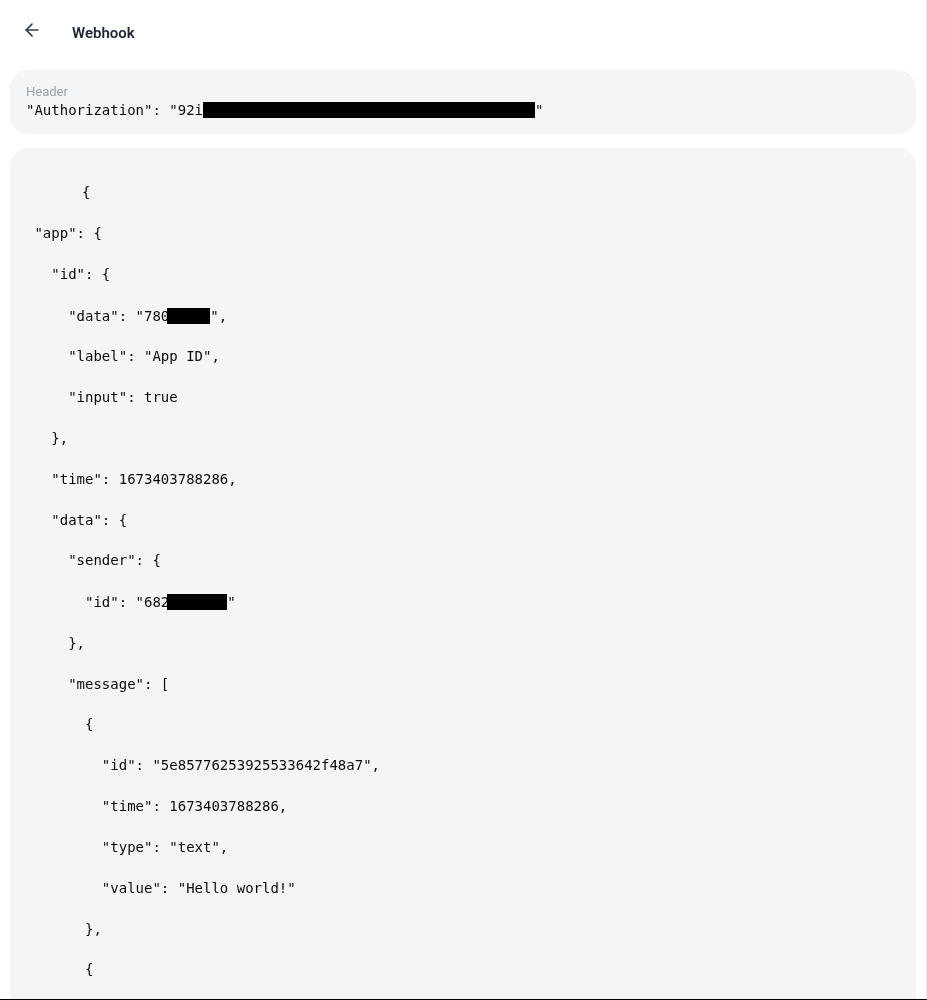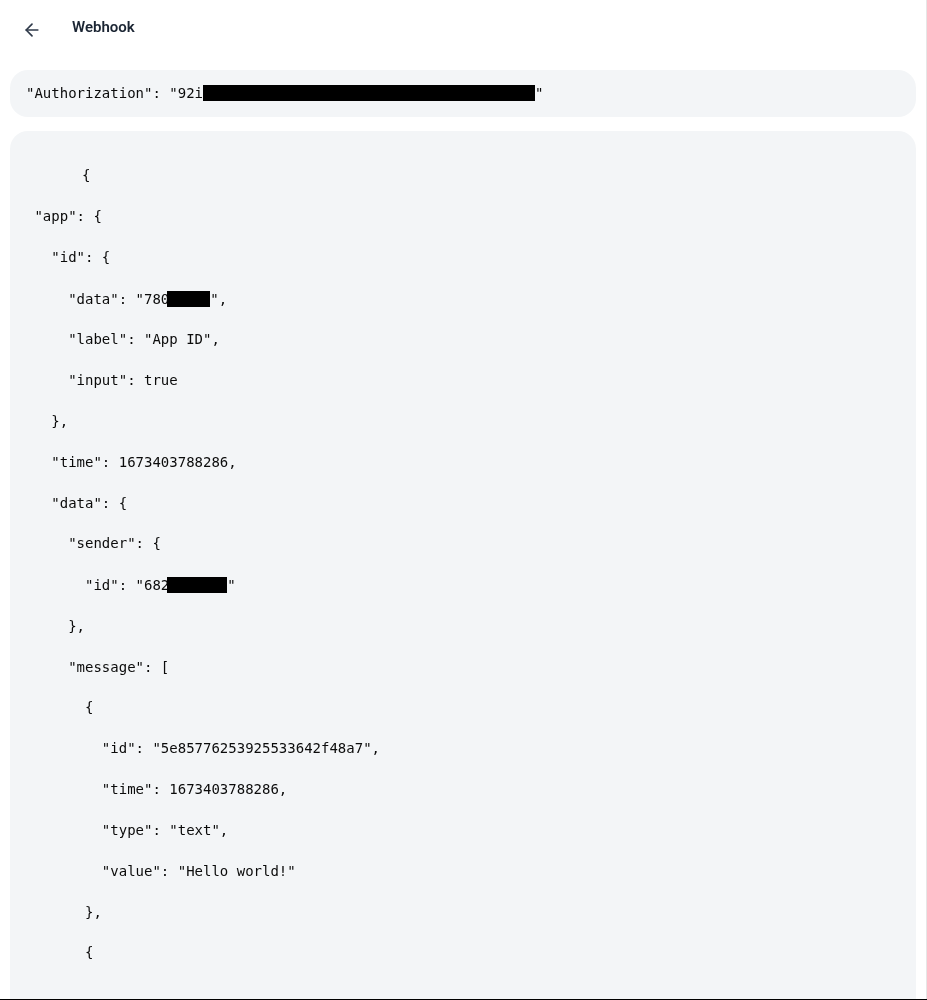--- a/index.html
+++ b/index.html
@@ -13,21 +13,21 @@
   .page {
     width: 927px;
     min-height: 1000px;
     border-right: 1px solid #e6e6e6;
     padding: 0;
     display: flex;
     flex-direction: column;
   }
   .topbar {
     display: flex;
-    align-items: flex-start;
+    align-items: flex-end;
     padding: 18px 20px 14px 20px;
   }
   .back-btn {
     width: 24px;
     height: 24px;
     display: inline-flex;
     align-items: center;
     justify-content: center;
     cursor: pointer;
     color: #2f3a4a;
@@ -103,20 +103,21 @@
         <line x1="19" y1="12" x2="5" y2="12"></line>
         <polyline points="12 19 5 12 12 5"></polyline>
       </svg>
     </div>
     <div class="title">Webhook</div>
   </div>
 
   <div class="content">
 
     <div class="card">
+      <div class="card-label">Header</div>
       <div class="header-value">
         <span class="txt">"Authorization": "92i</span><span class="redact redact-auth"></span><span class="txt">"</span>
       </div>
     </div>
 
     <div class="card json-card">
       <div class="json-body">
 <span class="line" style="padding-left:56px">{</span>
 <span class="line"> "app": {</span>
 <span class="line">   "id": {</span>

